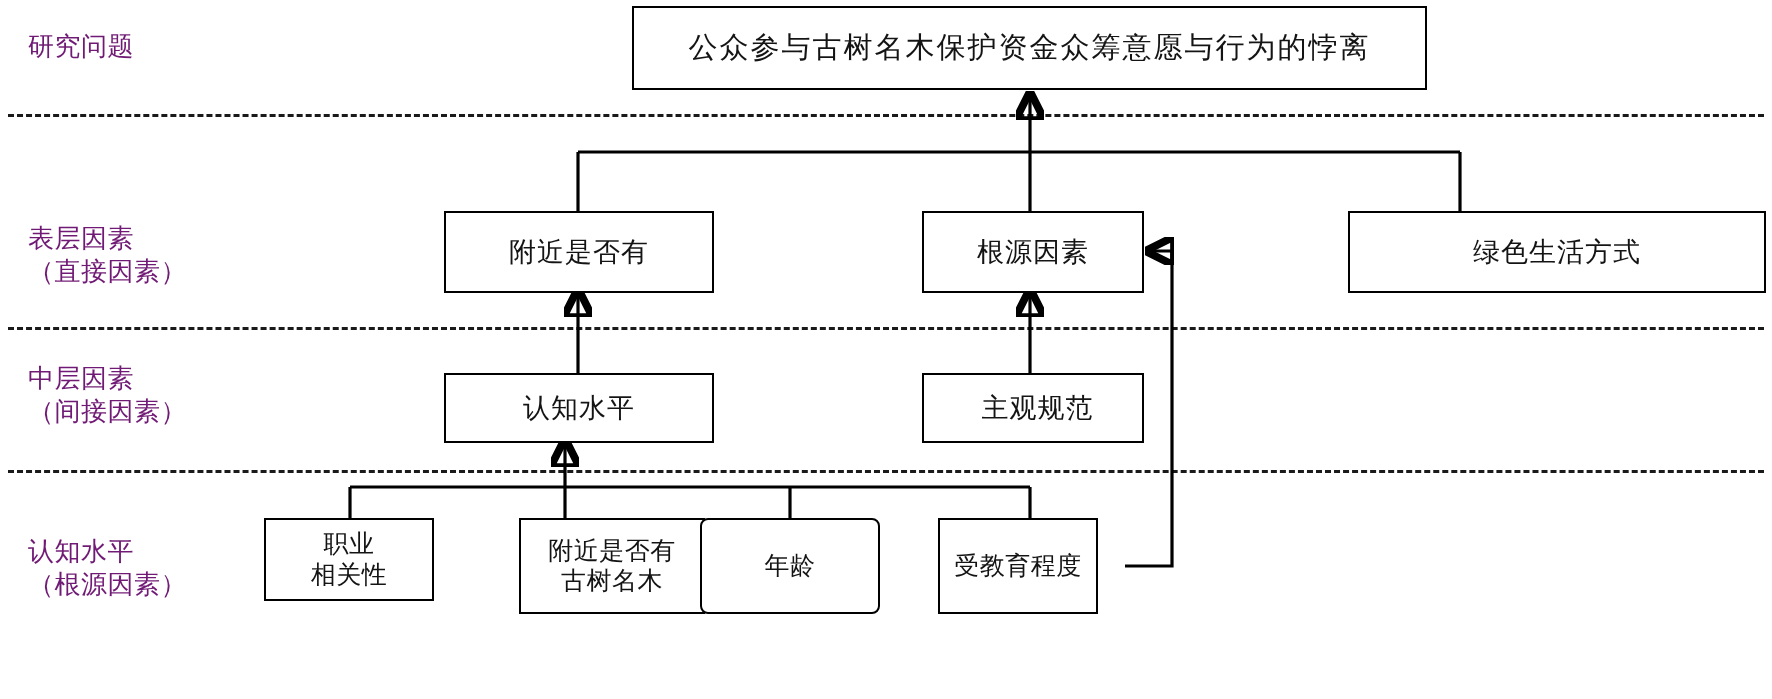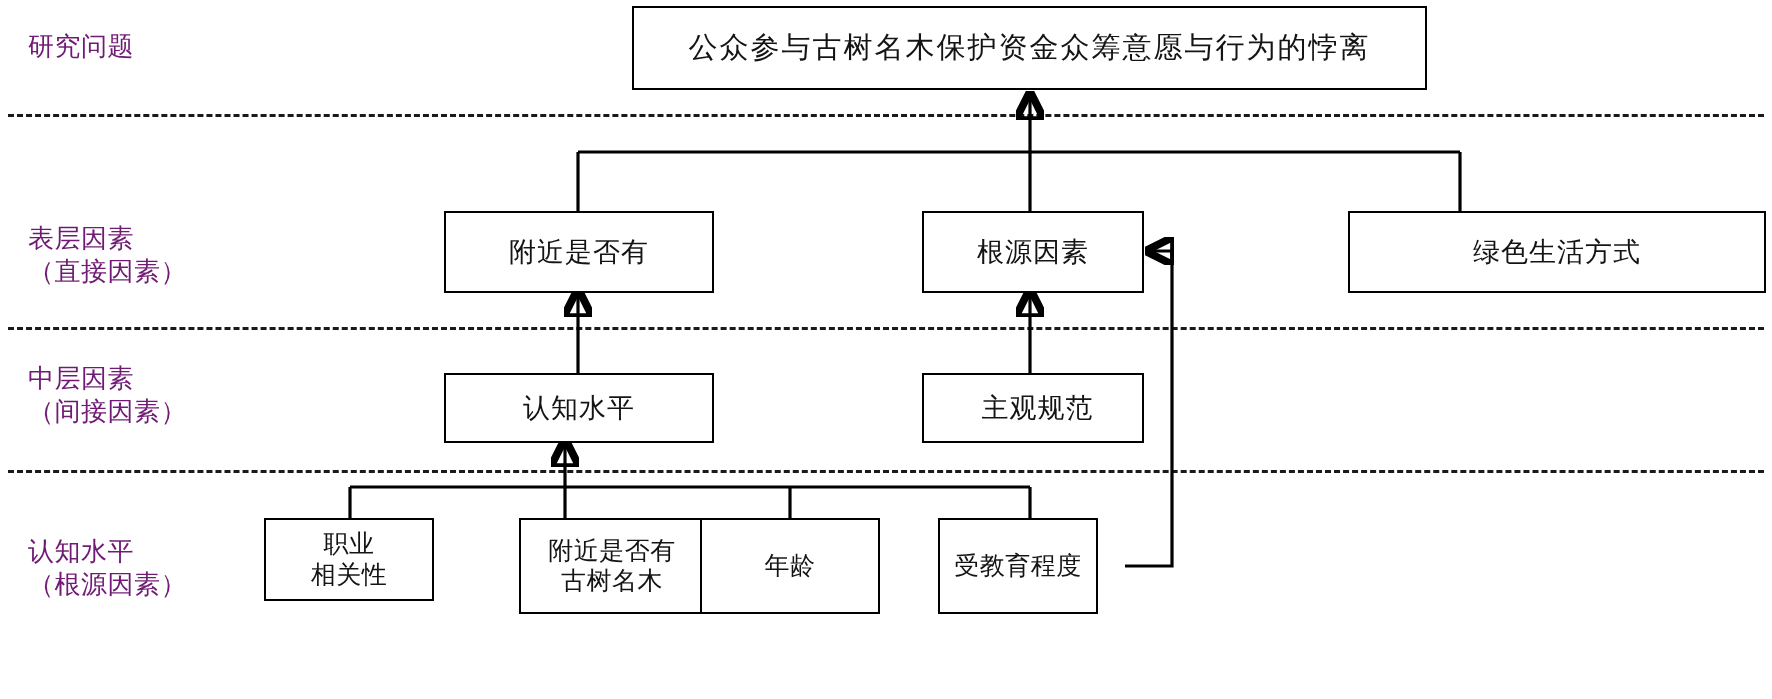--- a/index.html
+++ b/index.html
@@ -104,17 +104,17 @@
   <div class="node" style="left:444px; top:373px; width:270px; height:70px;">认知水平</div>
 
   <div class="node" style="left:922px; top:373px; width:222px; height:70px;padding-left:9px;">主观规范</div>
 
   <div class="node small" style="left:264px; top:518px; width:170px; height:83px;">职业
 相关性</div>
 
   <div class="node small" style="left:471px; top:518px; width:186px; height:96px;margin-left:48px;">附近是否有
 古树名木</div>
 
-  <div class="node small" style="left:700px; top:518px; width:180px; height:96px;">年龄</div>
+  <div class="node small" style="left:700px; top:518px; width:180px; height:96px;border-radius:8px;">年龄</div>
 
   <div class="node small" style="left:938px; top:518px; width:160px; height:96px;">受教育程度</div>
 
 </div>
 
 </body></html>

